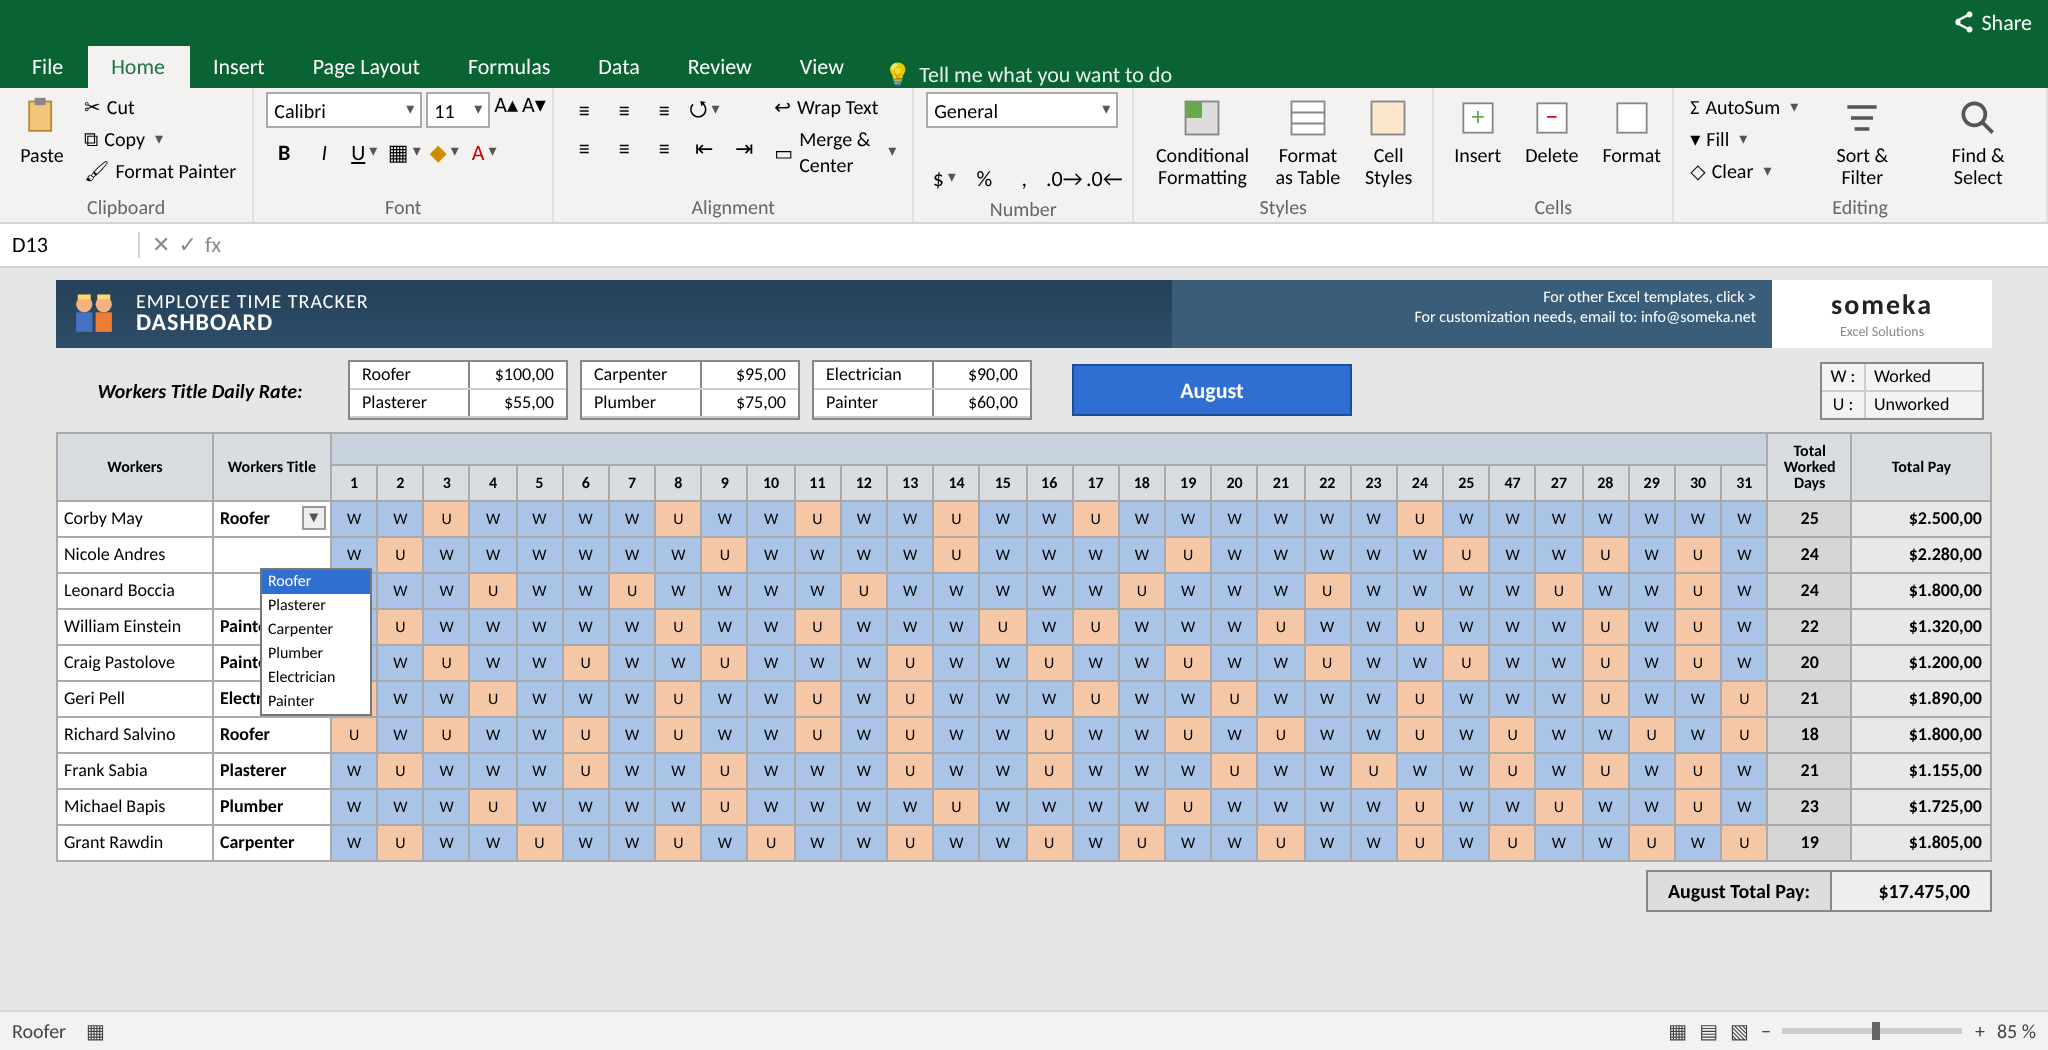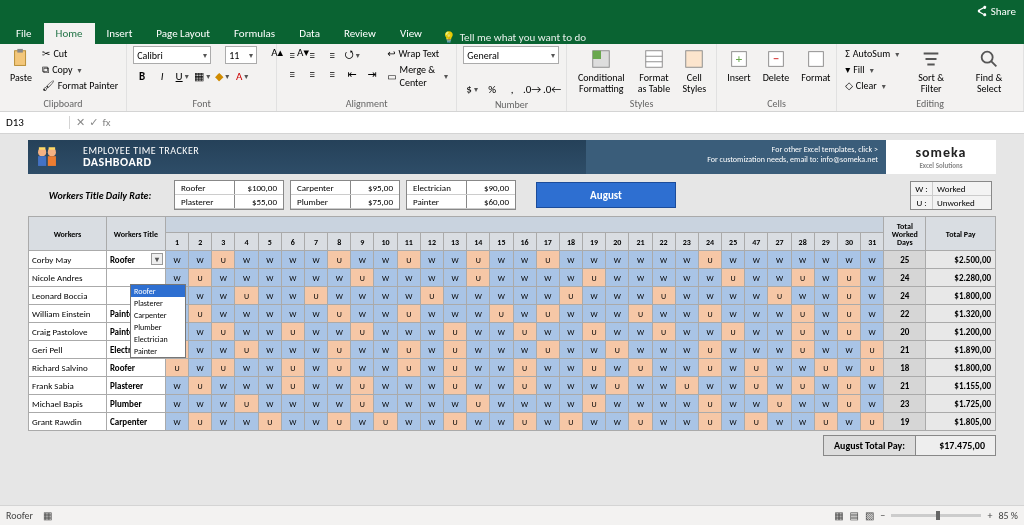--- a/index.html
+++ b/index.html
@@ -36,28 +36,28 @@
 .fxbar { height: 22px; border-bottom: 1px solid #d4d4d4; display: flex; align-items: center; background: #fff; }
 .namebox { width: 70px; border-right: 1px solid #d4d4d4; padding: 0 6px; font-size: 11px; }
 .fx-icons { display: flex; gap: 4px; padding: 0 6px; color: #888; }
 .fx-input { flex: 1; padding: 0 6px; }
 
 
 .sheet { position: relative; background: #e6e6e6; height: 371px; overflow: hidden; }
 .dash { position: absolute; left: 28px; top: 6px; width: 968px; background: #e6e6e6; }
 
 .header-band { height: 34px; background: linear-gradient(#254159,#2e4d68); display: flex; color: #fff; }
-.header-left { display: flex; align-items: center; gap: 23px; padding-left: 6px; flex: 1; }
+.header-left { display: flex; align-items: center; gap: 8px; padding-left: 6px; flex: 1; }
 .worker-ic { width: 26px; height: 26px; }
 .header-titles { display: flex; flex-direction: column; line-height: 1.1; }
 .header-titles .t1 { font-size: 10px; letter-spacing: .5px; }
 .header-titles .t2 { font-size: 12px; font-weight: bold; letter-spacing: .5px; }
 .header-mid { background: #3a5d7a; width: 300px; font-size: 8px; text-align: right; padding: 4px 8px; line-height: 1.3; }
 .header-logo { width: 110px; background: #fff; color: #222; display: flex; flex-direction: column; align-items: center; justify-content: center; font-weight: bold; font-size: 14px; letter-spacing: 1px; }
-.header-logo small { font-size: 7px; color: #888; font-weight: bold; letter-spacing: 0; }
+.header-logo small { font-size: 7px; color: #888; font-weight: normal; letter-spacing: 0; }
 
 .rates-row { display: flex; align-items: center; padding: 6px 4px; gap: 6px; }
 .rates-label { font-size: 10px; font-weight: bold; font-style: italic; width: 136px; text-align: center; }
 .rate-box { border: 1px solid #888; display: flex; font-size: 9px; background: #fff; }
 .rate-box .c { border-right: 1px solid #888; padding: 1px 6px; display: flex; align-items: center; }
 .rate-box .c:last-child { border-right: none; }
 .rate-box .n { text-align: right; width: 48px; justify-content: flex-end; }
 .month-btn { background: #2e6fd1; color: #fff; border: 1px solid #1c4c9a; width: 140px; height: 26px; display: flex; align-items: center; justify-content: center; font-size: 11px; font-weight: bold; margin-left: 14px; cursor: pointer; }
 .legend-box { border: 1px solid #888; background: #f3f3f3; font-size: 9px; margin-left: auto; }
 .legend-box .lr { display: flex; border-bottom: 1px solid #ccc; }
@@ -149,21 +149,21 @@
             <span>🖌</span>
             <span>Format Painter</span>
           </div>
       </div>
     </div>
     <div class="group-label">Clipboard</div>
   </div>
 
   <div class="group" style="width:150px">
     <div class="group-body" style="flex-direction:column;gap:3px">
-      <div style="display:flex;gap:14px">
+      <div style="display:flex;gap:2px">
         <div class="sel" style="width:78px">
             <span>Calibri</span>
             <span class="caret">▾</span>
           </div>
         <div class="sel" style="width:32px">
             <span>11</span>
             <span class="caret">▾</span>
           </div>
         <div class="sq">A▴</div>
         <div class="sq">A▾</div>

